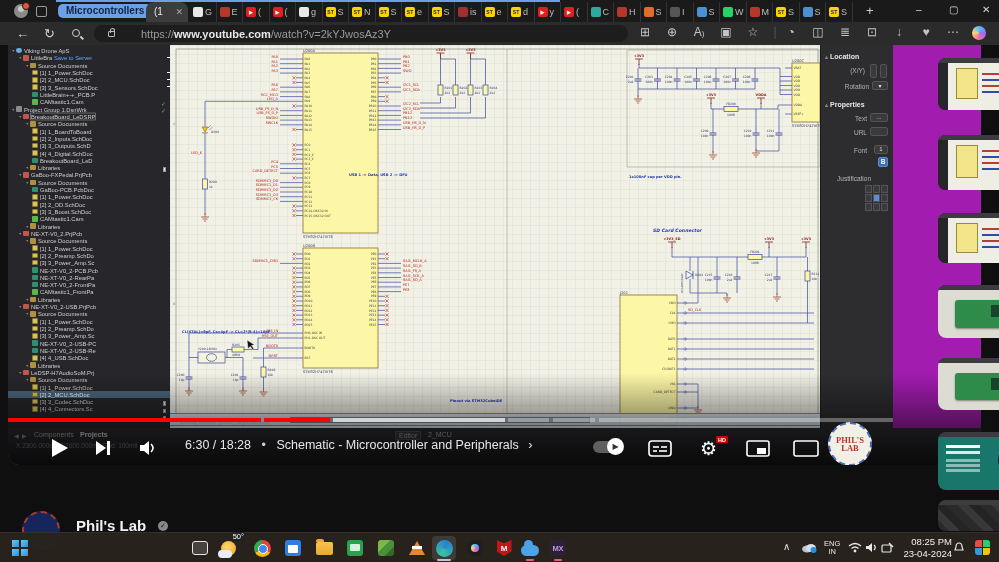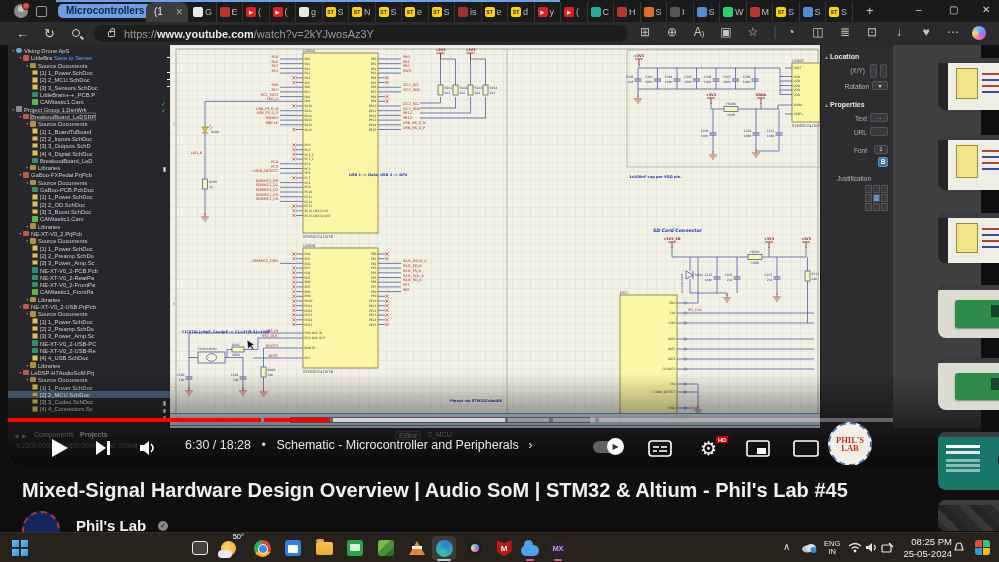--- a/index.html
+++ b/index.html
@@ -33,27 +33,27 @@
   .stab .tl{color:#bdbdbd;font-size:9px}
   .newtab{position:absolute;left:866px;top:3px;color:#cfcfcf;font-size:13px}
   .winbtn{position:absolute;top:4px;color:#d8d8d8;font-size:10px}
   .toolbar{position:absolute;left:0;top:22px;width:100%;height:23px;background:#2b2b2b}
   .navic{position:absolute;top:4px;color:#cfcfcf;font-size:13px}
   .mag{position:absolute;width:8px;height:8px;border:1.5px solid #cfcfcf;border-radius:50%}
   .mag::after{content:"";position:absolute;left:7px;top:7px;width:4px;height:1.5px;background:#cfcfcf;transform:rotate(45deg)}
   .addr{position:absolute;left:94px;top:3px;width:534px;height:17px;border-radius:9px;background:#1d1d1d;display:flex;align-items:center}
   .lock{width:7px;height:6px;border:1px solid #bbb;border-radius:1px;margin-left:14px;position:relative}
   .lock::before{content:"";position:absolute;left:1px;top:-4px;width:3px;height:4px;border:1px solid #bbb;border-bottom:none;border-radius:3px 3px 0 0}
-  .url{font-size:11px;margin-left:9px;color:#9a9a9a;white-space:nowrap}
+  .url{font-size:11px;margin-left:26px;color:#9a9a9a;white-space:nowrap}
   .url b{color:#e8e8e8;font-weight:bold}
   .tbic{position:absolute;top:3px;color:#c4c4c4;font-size:12px;width:18px;text-align:center}
   .copilot{position:absolute;width:14px;height:14px;border-radius:50%;background:conic-gradient(#4cc2ff,#9a6cf5,#f56ca4,#ffd36c,#4cc2ff)}
 
   
-  .video{position:absolute;left:8px;top:45px;width:973px;height:420px;background:#404040;border-radius:0 0 12px 12px;overflow:hidden}
+  .video{position:absolute;left:8px;top:45px;width:973px;height:420px;background:#a21caf;border-radius:0 0 12px 12px;overflow:hidden}
   .vgrad{position:absolute;left:0;right:0;bottom:0;height:92px;background:linear-gradient(transparent,rgba(0,0,0,.80));pointer-events:none}
 
   
   .alt-left{position:absolute;left:0;top:0;width:162px;height:383px;background:#27272b;overflow:hidden}
   .ptree{position:absolute;left:0;top:2px;width:100%}
   .trow{position:relative;height:7.32px;display:flex;align-items:center;white-space:nowrap}
   .trow .arr{font-size:8px;color:#909090;transform:scale(.5);width:5px;flex:none}
   .ticon{width:5.5px;height:5.5px;flex:none;margin-right:2px;border-radius:1px}
   .ti-cloud{background:#6fa8dc;border-radius:45%}
   .ti-prj{background:#c05848}
@@ -1483,21 +1483,20 @@
       <div class="th slide" style="top: 432px; height: 58px;">
         <div class="bar"></div>
         <div class="body"></div>
       </div>
       <div class="th pattern" style="top: 500px; height: 31px;">
         <div class="bar"></div>
         <div class="body"></div>
       </div>
     </div>
 
-  <div class="vtitle">Mixed-Signal Hardware Design Overview | Audio SoM | STM32 &amp; Altium - Phil's Lab #45</div>
   <div class="chavatar"></div>
   <div class="chname">Phil's Lab</div>
   <div class="chk">✓</div>
 
   <div class="taskbar">
     <div class="tb" style="left:8px">
         <div class="winlogo">
           <i></i>
           <i></i>
           <i></i>
@@ -1566,21 +1565,21 @@
     <svg class="trayic icsvg" style="left:865px;top:9px" width="13" height="11" viewBox="0 0 13 11">
         <polygon points="1,4 3.5,4 7,1 7,10 3.5,7 1,7" fill="#e8e8e8"></polygon>
         <path d="M9,3 q2.5,2.5 0,5" stroke="#e8e8e8" stroke-width="1.2" fill="none"></path>
       </svg>
     <svg class="trayic icsvg" style="left:881px;top:9px" width="13" height="11" viewBox="0 0 13 11">
         <rect x="1" y="3" width="9" height="7" rx="1" fill="none" stroke="#e8e8e8" stroke-width="1.2"></rect>
         <line x1="8" y1="1" x2="12" y2="5" stroke="#e8e8e8" stroke-width="1.4"></line>
       </svg>
     <div class="clock">
         <div>08:25 PM</div>
-        <div>25-05-2024</div>
+        <div>23-04-2024</div>
       </div>
     <svg class="trayic icsvg" style="right:34px;top:9px;left:auto" width="12" height="12" viewBox="0 0 12 12">
         <path d="M6,1 q3,0 3,4 l1,3 H2 l1,-3 q0,-4 3,-4 Z" fill="none" stroke="#e8e8e8" stroke-width="1.2"></path>
       </svg>
     <div class="colorful">
         <i></i>
         <i></i>
         <i></i>
         <i></i>
       </div>

